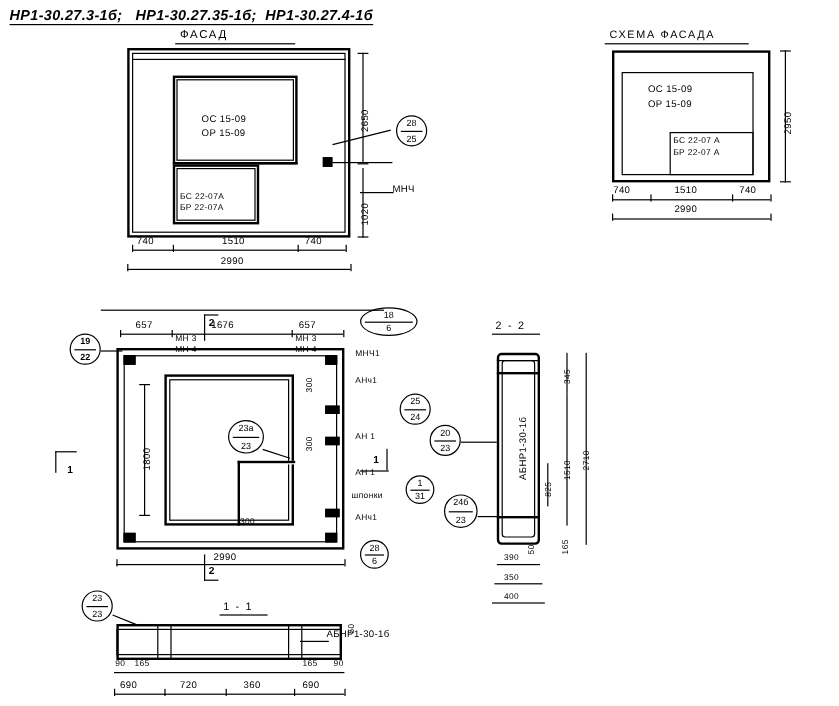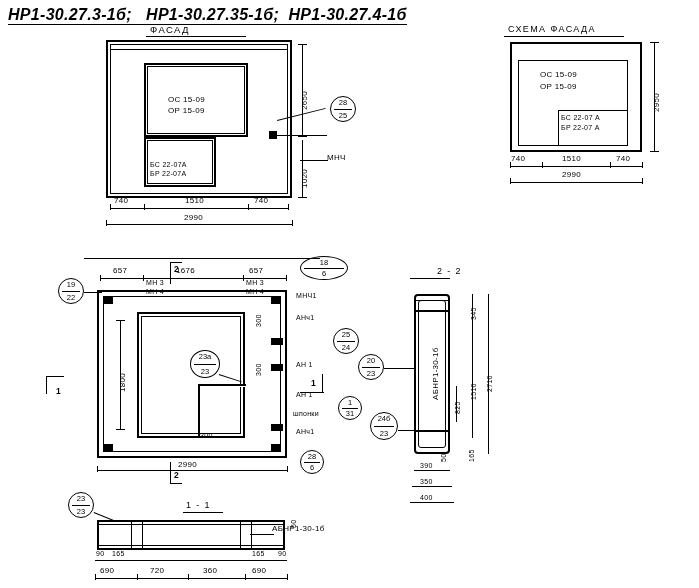--- a/index.html
+++ b/index.html
@@ -1,19 +1,19 @@
 <!DOCTYPE html>
 <html><head>
 <meta charset="utf-8">
 <style>
   html,body{margin:0;padding:0;}
   body{width:699px;height:588px;background:#ffffff;font-family:"Liberation Sans", sans-serif;color:#000;}
   #root{position:relative;width:699px;height:588px;overflow:hidden;}
   .t{position:absolute;white-space:pre;font-family:"Liberation Sans", sans-serif;letter-spacing:0.3px;}
-  .hdr{font-size:16px;font-weight:bold;font-style:italic;}
+  .hdr{font-size:12px;font-weight:bold;font-style:italic;}
   .sec{font-size:9.5px;font-weight:normal;letter-spacing:1.4px;}
   .lbl{font-size:8px;}
   .lbls{font-size:7px;}
   .lblb{font-size:8.5px;font-weight:bold;}
   .ln{position:absolute;background:#000;}
   .h1{height:1px;}
   .v1{width:1px;}
   .h2{height:2px;}
   .box{position:absolute;border:1px solid #000;box-sizing:border-box;}
   .box2{position:absolute;border:2px solid #000;box-sizing:border-box;}
@@ -175,21 +175,21 @@
 
   <div class="t lbls rot90" style="left:255px;top:327px;">300</div>
   <div class="t lbls rot90" style="left:255px;top:376px;">300</div>
   <div class="t lbls" style="left:200px;top:432px;">300</div>
 
   <div class="ln h1" style="left:97px;top:470px;width:190px;"></div>
   <div class="tick" style="left:97px;top:466px;"></div>
   <div class="tick" style="left:287px;top:466px;"></div>
   <div class="t lbl" style="left:178px;top:460px;">2990</div>
 
-  <div class="circ" style="left:58px;top:278px;width:26px;height:26px;">
+  <div class="circ" style="left:58px;top:278px;width:26px;height:26px;font-weight:bold;">
     <span class="c1">19</span>
     <span class="cdiv"></span>
     <span class="c2">22</span>
   </div>
   <div class="ln h1" style="left:84px;top:292px;width:18px;"></div>
 
   <div class="circ" style="left:300px;top:256px;width:48px;height:24px;">
     <span class="c1">18</span>
     <span class="cdiv"></span>
     <span class="c2">6</span>
@@ -213,21 +213,21 @@
     <span class="cdiv"></span>
     <span class="c2">31</span>
   </div>
 
   <div class="circ" style="left:300px;top:450px;width:24px;height:24px;">
     <span class="c1">28</span>
     <span class="cdiv"></span>
     <span class="c2">6</span>
   </div>
 
-  <div class="t sec" style="left:437px;top:266px;font-size:9px;">2 - 2</div>
+  <div class="t sec" style="left:413px;top:266px;font-size:9px;">2 - 2</div>
   <div class="ln h1" style="left:410px;top:278px;width:40px;"></div>
 
   <div class="box2" style="left:414px;top:294px;width:36px;height:160px;border-radius:4px;"></div>
   <div class="box" style="left:418px;top:300px;width:28px;height:148px;border-radius:3px;"></div>
   <div class="ln h2" style="left:414px;top:310px;width:36px;"></div>
   <div class="ln h2" style="left:414px;top:430px;width:36px;"></div>
   <div class="ln h1" style="left:414px;top:300px;width:36px;"></div>
 
   <div class="t lbl rot90" style="left:431px;top:400px;">АБНР1-30-1б</div>
 

